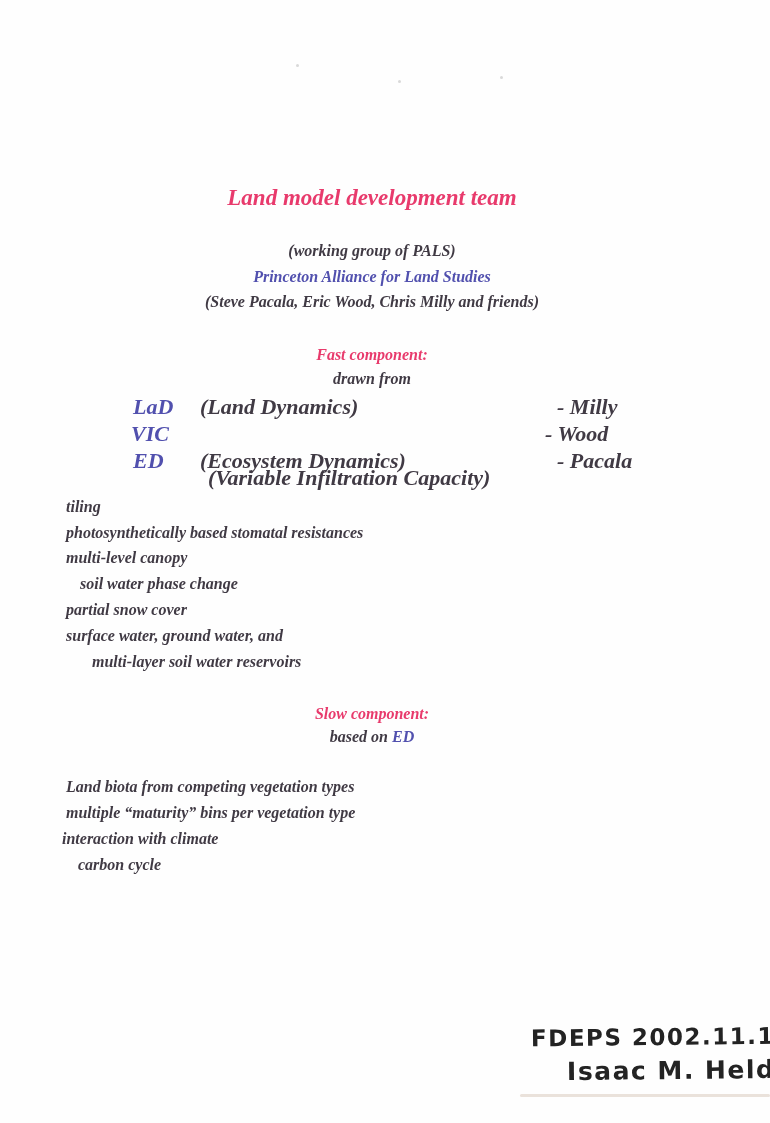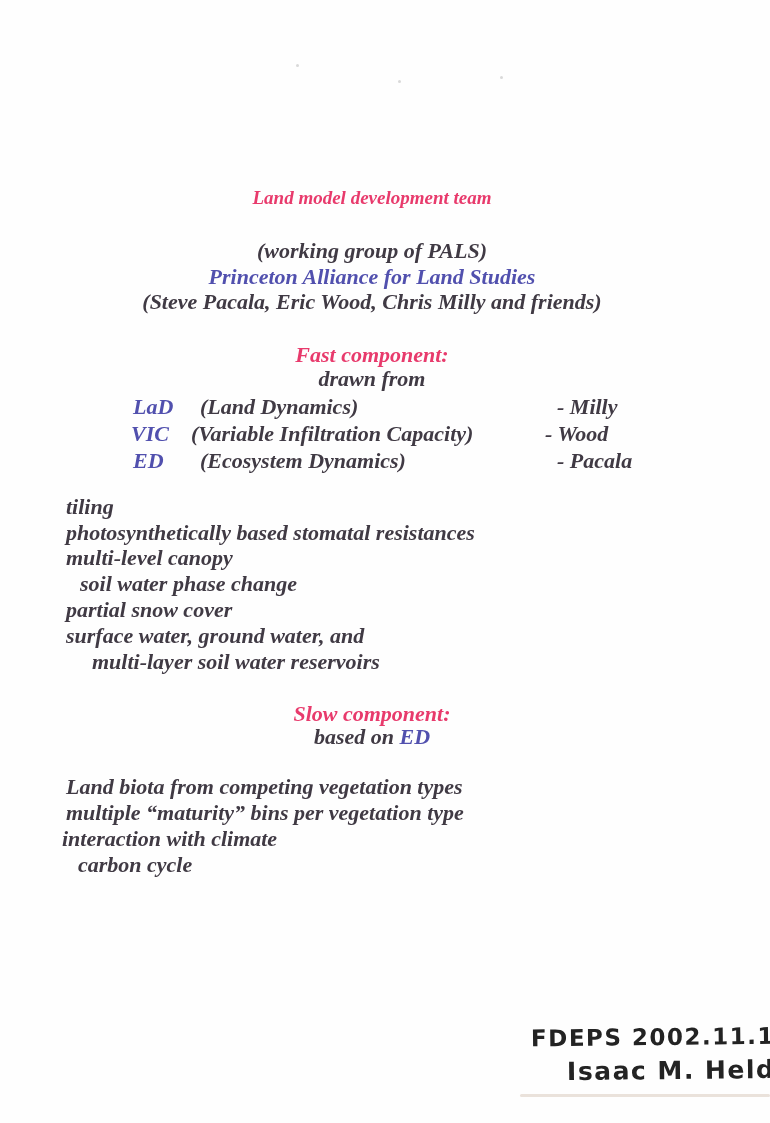--- a/index.html
+++ b/index.html
@@ -14,28 +14,28 @@
     width:770px;height:1123px;
     background:#fefefe;
     overflow:hidden;
     font-family:"Liberation Serif", serif;
   }
   .line{
     position:absolute;
     white-space:nowrap;
     font-weight:bold;
     font-style:italic;
-    font-size:22px;
+    font-size:16px;
     line-height:26px;
     color:var(--body);
   }
   .centered{left:2px;width:740px;text-align:center;}
   .pink{color:var(--pink);}
   .blue{color:var(--blue);}
-  .title{font-size:19px;}
+  .title{font-size:23px;}
   .model-row{position:absolute;left:0;top:0;width:770px;height:27px;}
   .model-row span{
     position:absolute;
     white-space:nowrap;
     font-weight:bold;font-style:italic;
     font-size:22px;line-height:26px;
     color:var(--body);
   }
   .model-acronym{color:var(--blue) !important;}
   .handwriting{
@@ -73,21 +73,21 @@
   <div class="line centered pink" style="top:342px;">Fast component:</div>
   <div class="line centered" style="top:366px;">drawn from</div>
 
   <div class="model-row" style="top:394px;">
     <span class="model-acronym" style="left:133px;">LaD</span>
     <span style="left:200px;">(Land Dynamics)</span>
     <span style="left:557px;">- Milly</span>
   </div>
   <div class="model-row" style="top:421px;">
     <span class="model-acronym" style="left:131px;">VIC</span>
-    <span style="left:191px;">(Variable Infiltration Capacity)</span>
+    <span style="left:208px;margin-top:44px;">(Variable Infiltration Capacity)</span>
     <span style="left:545px;">- Wood</span>
   </div>
   <div class="model-row" style="top:448px;">
     <span class="model-acronym" style="left:133px;">ED</span>
     <span style="left:200px;">(Ecosystem Dynamics)</span>
     <span style="left:557px;">- Pacala</span>
   </div>
 
   <div class="line" style="left:66px;top:494px;">tiling</div>
   <div class="line" style="left:66px;top:520px;">photosynthetically based stomatal resistances</div>

